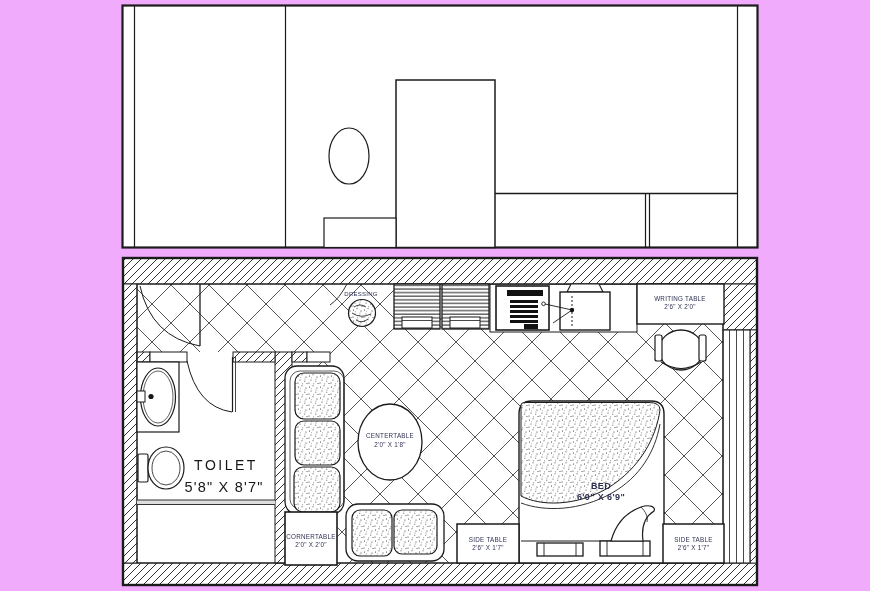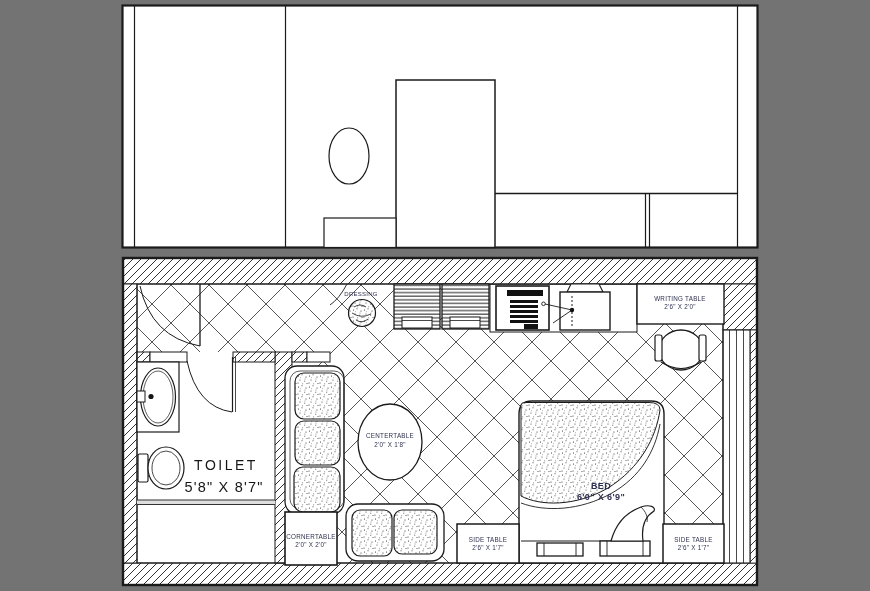--- a/index.html
+++ b/index.html
@@ -1,16 +1,16 @@
 <!DOCTYPE html>
 <html><head>
 <meta charset="utf-8">
 <style>
   html,body{margin:0;padding:0;background:#ffffff;}
-  .stage{position:relative;width:870px;height:591px;background:#737373;overflow:hidden;
+  .stage{position:relative;width:870px;height:591px;background:#f0abfc;overflow:hidden;
          font-family:"Liberation Sans", sans-serif;}
   svg{display:block;}
   text{font-family:"Liberation Sans", sans-serif;}
   .lbl{fill:#2f3150;font-size:6.3px;letter-spacing:.25px;}
   .lbl-bed{fill:#2f3150;font-size:9px;font-weight:700;letter-spacing:.4px;}
   .lbl-toilet{fill:#161616;font-size:14px;letter-spacing:2.5px;}
   .lbl-toiletdim{fill:#161616;font-size:14.5px;letter-spacing:1.2px;font-weight:500;}
 </style>
 </head>
 <body>

